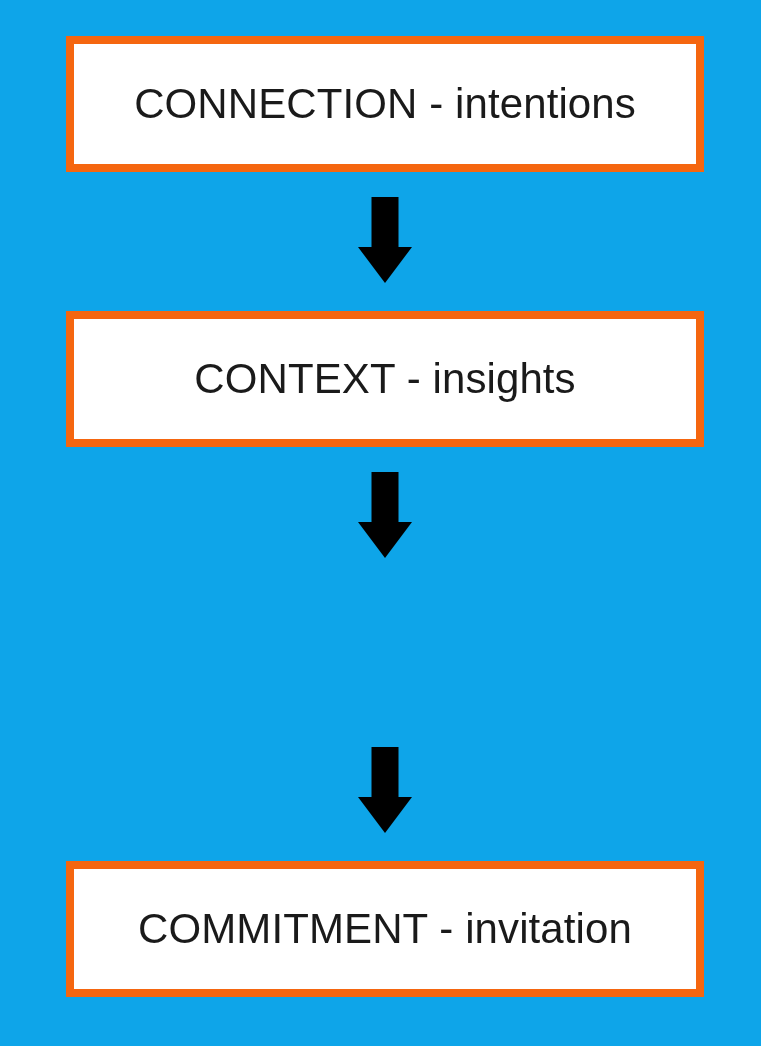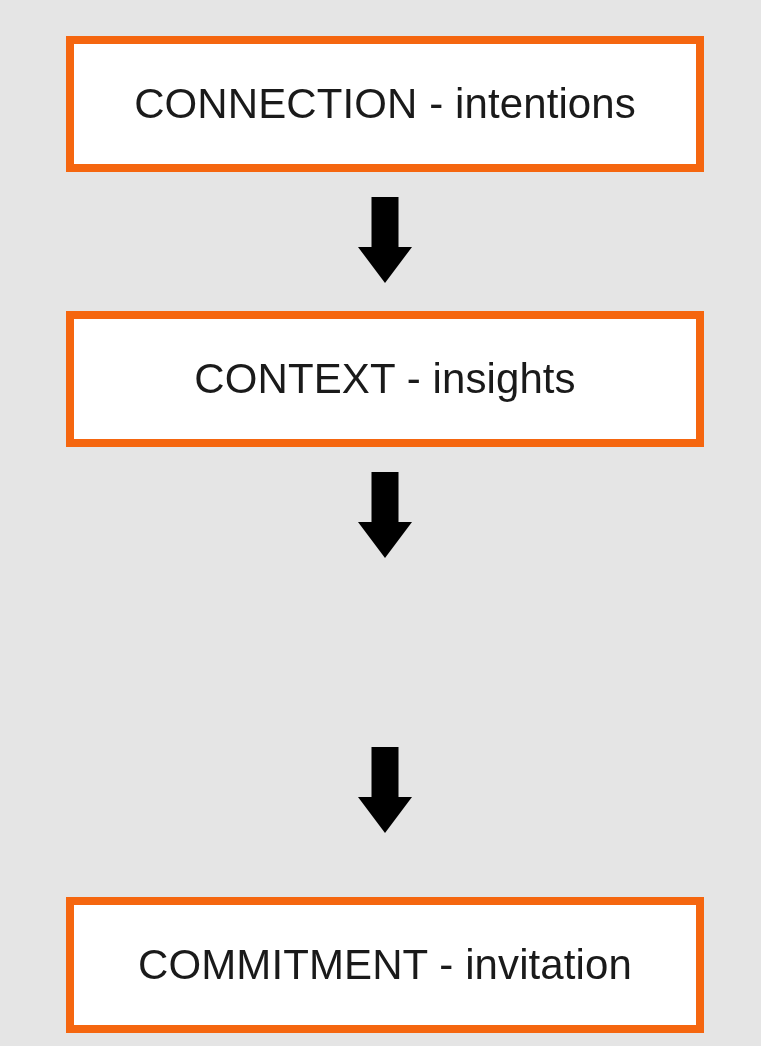--- a/index.html
+++ b/index.html
@@ -12,21 +12,21 @@
     width: 761px;
     height: 1046px;
     font-family: "Liberation Sans", sans-serif;
     overflow: hidden;
   }
 
   #flow-root {
     position: relative;
     width: 761px;
     height: 1046px;
-    background: #e5e5e5;
+    background: #0ea5e9;
   }
 
   .flow-stage {
     position: absolute;
     left: 66px;
     width: 638px;
     height: 136px;
     box-sizing: border-box;
     border: 8px solid #f5660f;
     background: #ffffff;
@@ -54,21 +54,21 @@
   }
   .flow-arrow svg {
     display: block;
     width: 54px;
     height: 86px;
   }
 
   .stage-1 { top: 36px; }
   .stage-2 { top: 311px; }
   .stage-3 { top: 586px; }
-  .stage-4 { top: 861px; margin-top: 36px; }
+  .stage-4 { top: 861px; }
 
   .arrow-1 { top: 197px; }
   .arrow-2 { top: 472px; }
   .arrow-3 { top: 747px; }
 </style>
 </head>
 <body>
 
 <div id="flow-root">
 

